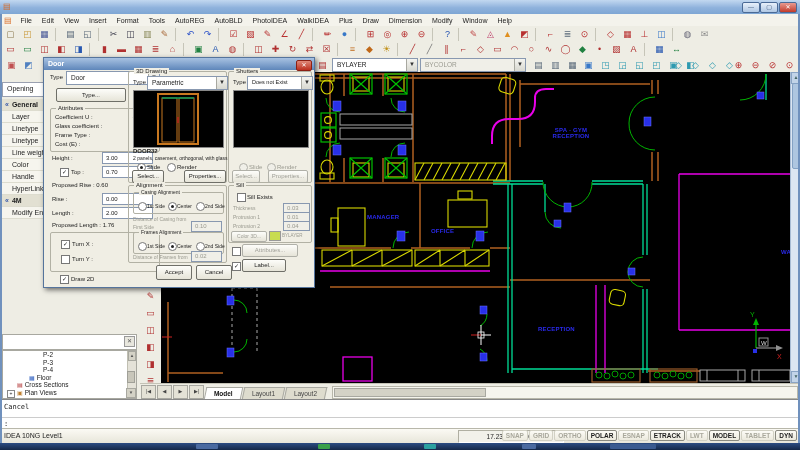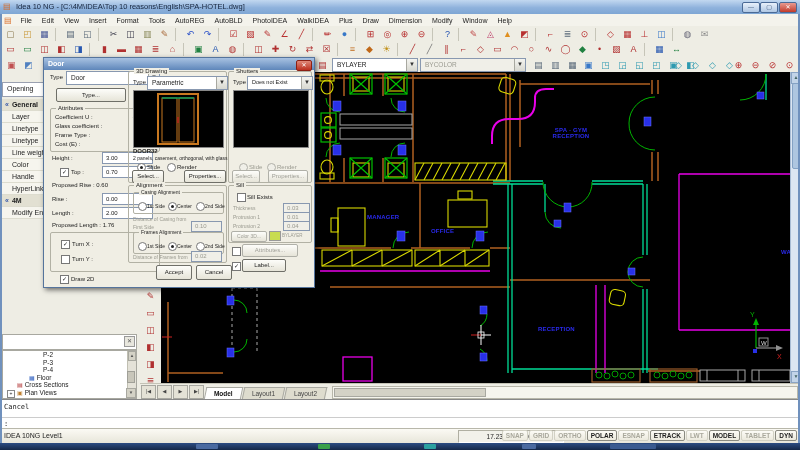--- a/index.html
+++ b/index.html
@@ -105,21 +105,20 @@
   .rd.on::after{content:"";position:absolute;left:1.5px;top:1.5px;width:3px;height:3px;border-radius:50%;background:#222}
   .rd.dis{border-color:#b0b0a8;background:#f0efe8}
   .preview{position:absolute;background:#000;border:1px solid #888}
   .frame{position:absolute;left:0;width:2px;top:14px;height:429px;background:#7091bd}
 </style>
 </head>
 <body>
 
 <div class="abs" id="titlebar">
   <span class="abs" style="left:3px;top:2px;font-size:8px;color:#d86820">▤</span>
-  <span class="ttl">Idea 10 NG  - [C:\4M\IDEA\Top 10 reasons\English\SPA-HOTEL.dwg]</span>
   <span class="winbtn" style="right:40px">—</span>
   <span class="winbtn" style="right:22px">▢</span>
   <span class="winbtn close" style="right:3px">✕</span>
 </div>
 
 <div class="abs" id="menubar">
   <span style="padding:0 4px;color:#d86820;font-size:8px">▤</span>
   <span id="menu-items" style="display:flex">
       <span class="mi">File</span>
       <span class="mi">Edit</span>

